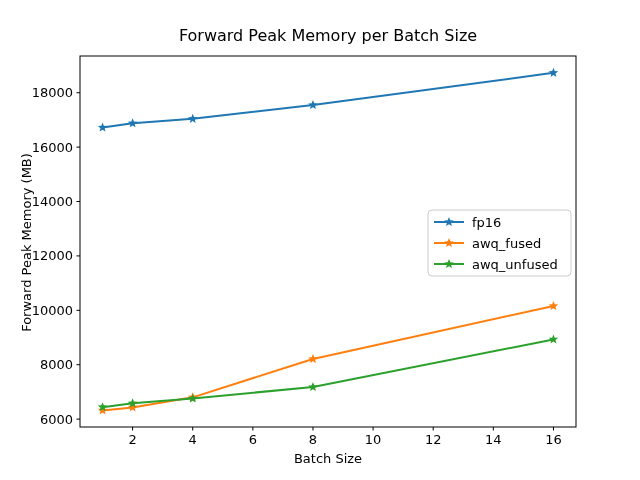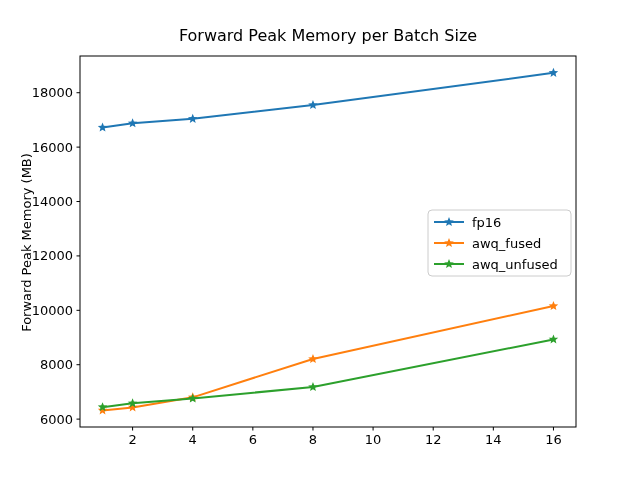--- a/index.html
+++ b/index.html
@@ -12,20 +12,21 @@
   .y-label{position:absolute;left:-104px;top:235px;width:260px;text-align:center;
            font-size:13px;color:#000;transform:rotate(-90deg);}
   svg text{font-family:"DejaVu Sans", sans-serif;font-size:13px;fill:#000;}
 </style>
 </head>
 <body>
 
 <div class="figure">
   <div class="chart-title">Forward Peak Memory per Batch Size</div>
   <div class="y-label">Forward Peak Memory (MB)</div>
+  <div class="x-label">Batch Size</div>
   <svg id="chart" width="640" height="480" viewBox="0 0 640 480">
       <rect x="80" y="56" width="496" height="371" fill="none" stroke="#000000" stroke-width="1"></rect>
       <line x1="132.60606060606062" y1="427" x2="132.60606060606062" y2="430.5" stroke="#000000" stroke-width="1"></line>
       <text x="132.60606060606062" y="444" text-anchor="middle">2</text>
       <line x1="192.72727272727272" y1="427" x2="192.72727272727272" y2="430.5" stroke="#000000" stroke-width="1"></line>
       <text x="192.72727272727272" y="444" text-anchor="middle">4</text>
       <line x1="252.84848484848487" y1="427" x2="252.84848484848487" y2="430.5" stroke="#000000" stroke-width="1"></line>
       <text x="252.84848484848487" y="444" text-anchor="middle">6</text>
       <line x1="312.969696969697" y1="427" x2="312.969696969697" y2="430.5" stroke="#000000" stroke-width="1"></line>
       <text x="312.969696969697" y="444" text-anchor="middle">8</text>

